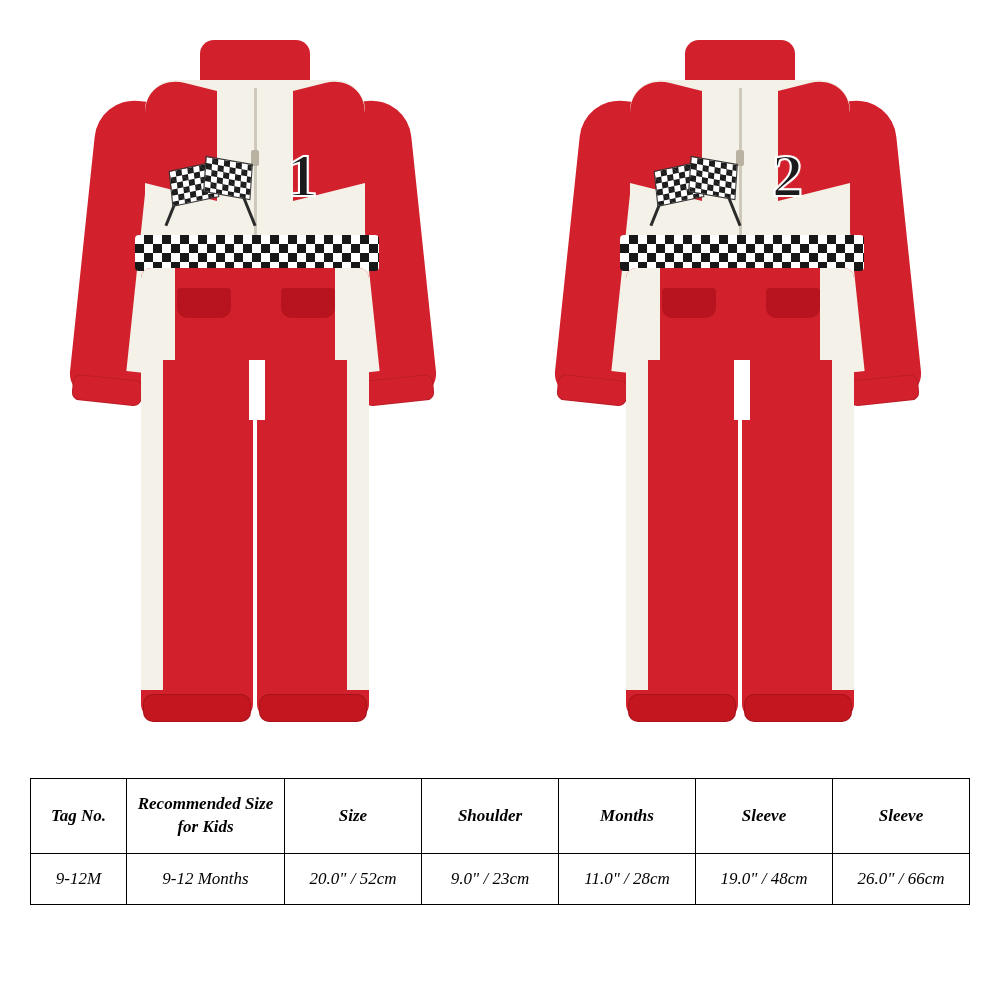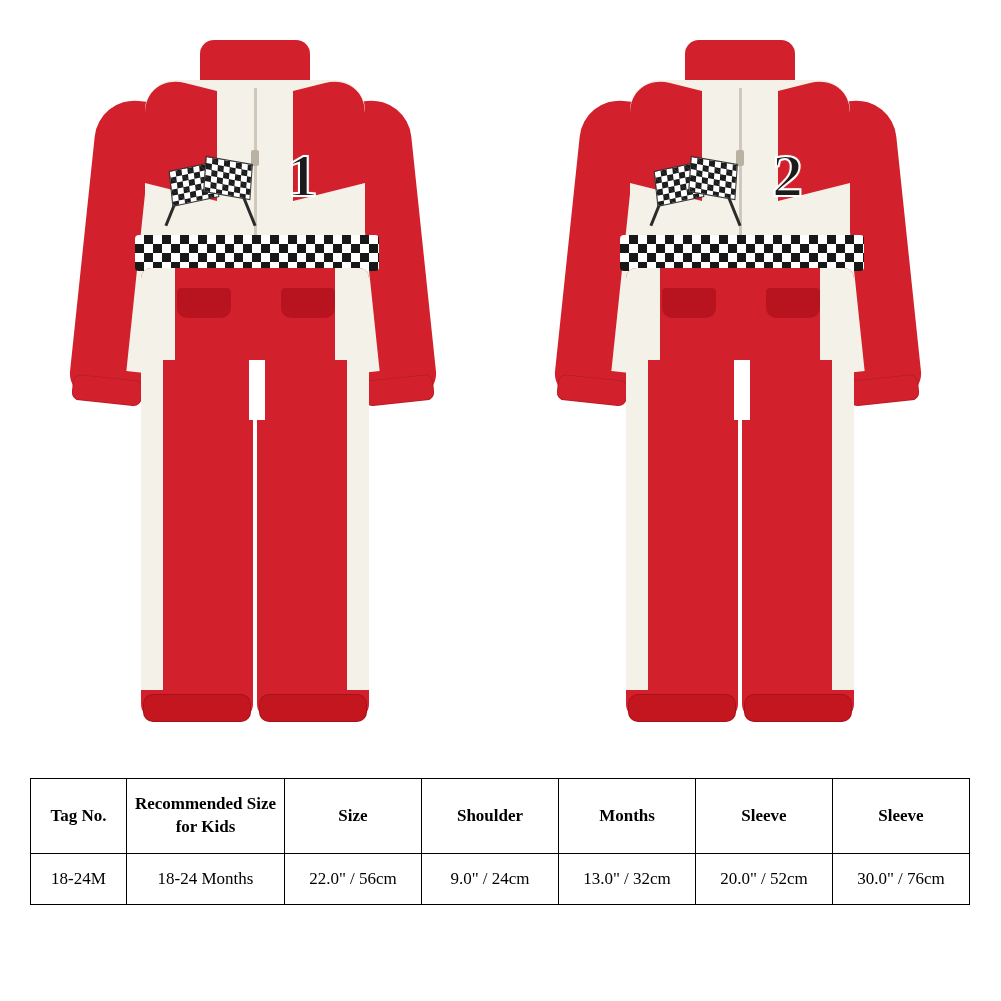--- a/index.html
+++ b/index.html
@@ -269,20 +269,21 @@
   .size-table-wrap {
     position: absolute;
     left: 30px;
     top: 778px;
     width: 940px;
   }
   table.size-table {
     border-collapse: collapse;
     width: 940px;
     table-layout: fixed;
+    font-style: italic;
   }
   table.size-table th,
   table.size-table td {
     border: 1px solid #000000;
     text-align: center;
     font-size: 17px;
     color: #000000;
     padding: 6px 4px;
     font-family: "Liberation Serif", serif;
   }
@@ -402,25 +403,25 @@
           <th>Recommended Size for Kids</th>
           <th>Size</th>
           <th>Shoulder</th>
           <th>Months</th>
           <th>Sleeve</th>
           <th>Sleeve</th>
         </tr>
       </thead>
       <tbody>
         <tr>
-          <td>18-24M</td>
-          <td>18-24 Months</td>
-          <td>22.0" / 56cm</td>
-          <td>9.0" / 24cm</td>
-          <td>13.0" / 32cm</td>
+          <td>9-12M</td>
+          <td>9-12 Months</td>
           <td>20.0" / 52cm</td>
-          <td>30.0" / 76cm</td>
+          <td>9.0" / 23cm</td>
+          <td>11.0" / 28cm</td>
+          <td>19.0" / 48cm</td>
+          <td>26.0" / 66cm</td>
         </tr>
       </tbody>
     </table>
   </div>
 
 </div>
 
 </body></html>

